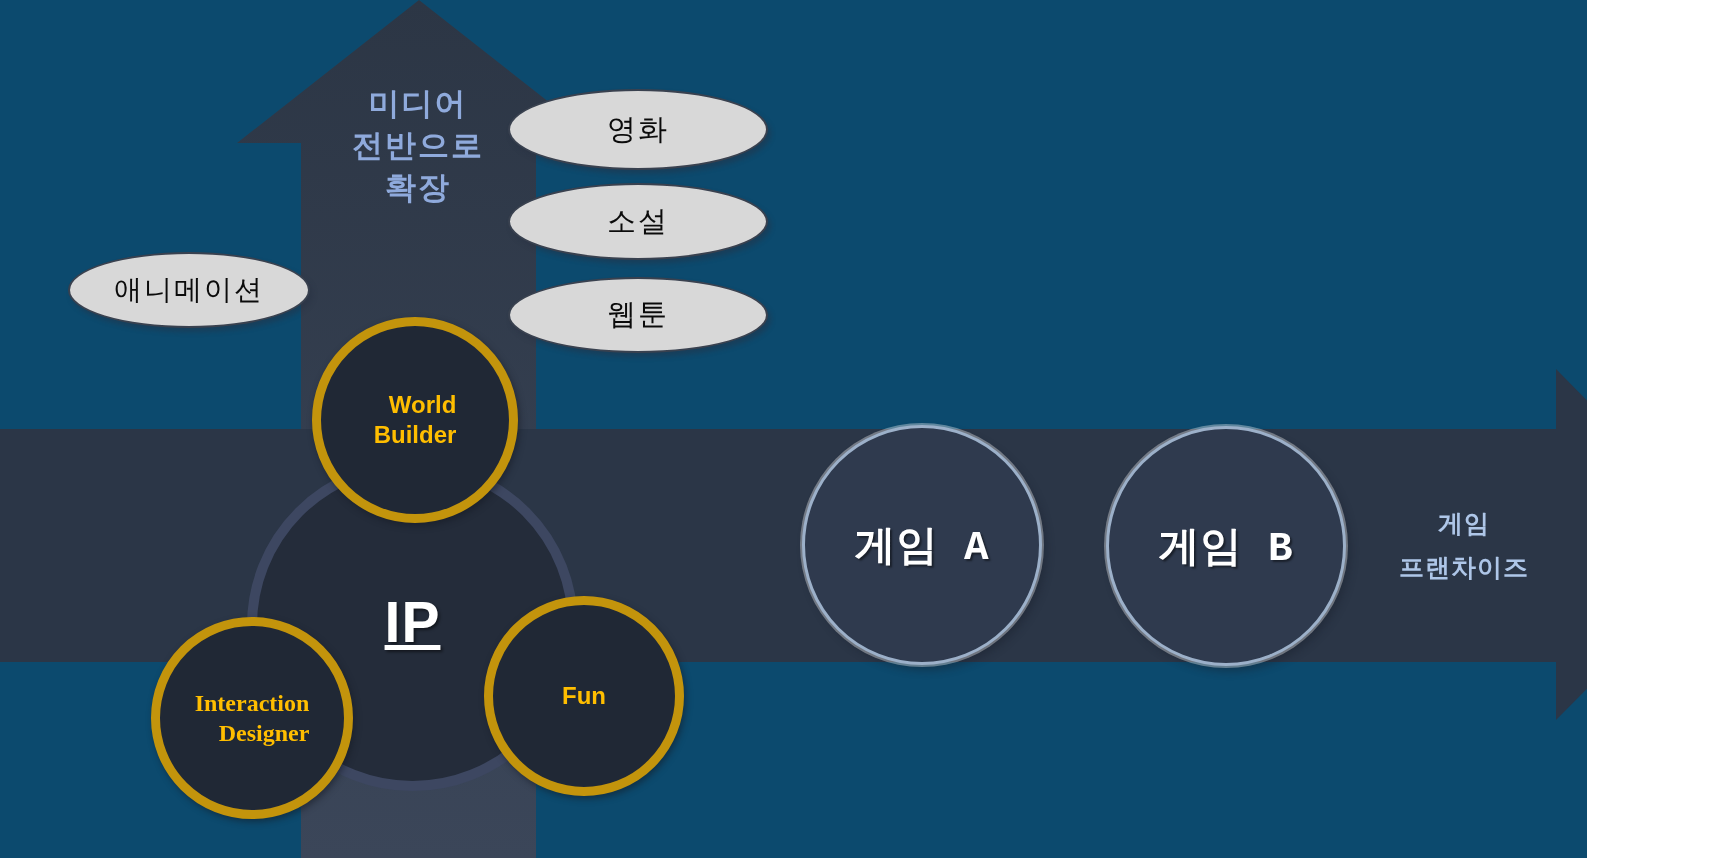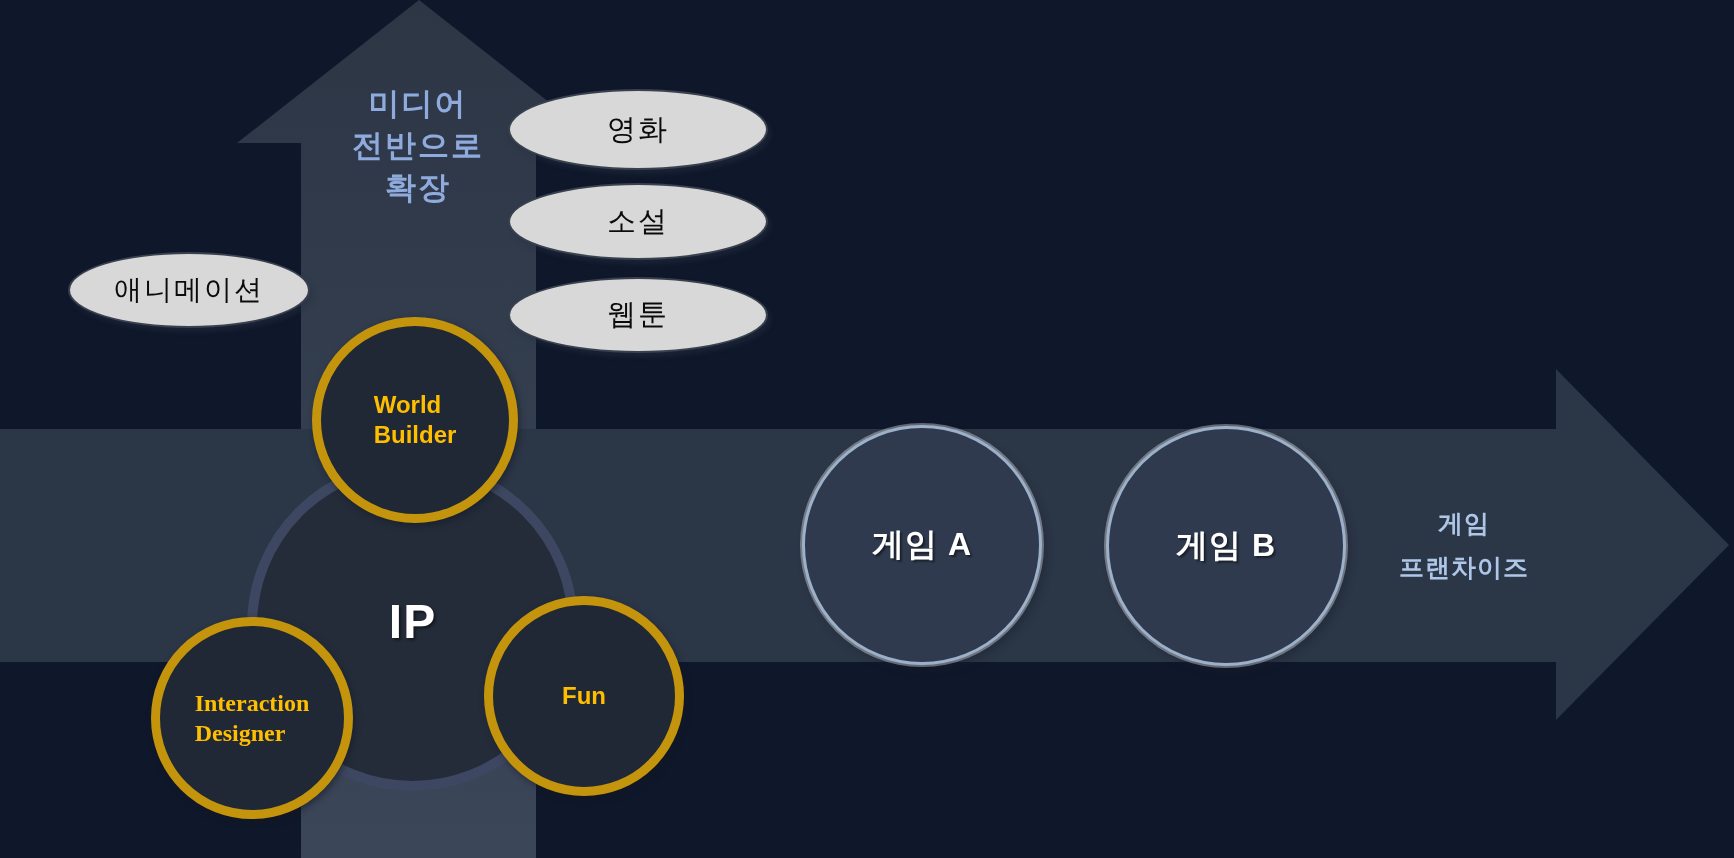--- a/index.html
+++ b/index.html
@@ -1,18 +1,19 @@
 <!DOCTYPE html>
 <html><head>
 <meta charset="utf-8">
 <style>
   html,body{margin:0;padding:0;background:#ffffff;}
   .stage{
-    position:relative;width:1734px;height:858px;overflow:hidden;background:#0f172a;
+    position:relative;width:1580px;height:858px;overflow:hidden;background:#0c4a6e;
     font-family:"Liberation Sans","DejaVu Sans",sans-serif;
+    padding-left:7px;
   }
   .stage svg{position:absolute;left:0;top:0;z-index:0;}
 
   
   .arrow-label{position:absolute;z-index:1;text-align:center;font-weight:bold;white-space:pre-line;}
   .media-label{
     left:286px;top:83px;width:264px;
     font-size:31px;line-height:42px;letter-spacing:2px;color:#8faadc;
   }
   .franchise-label{
@@ -36,43 +37,44 @@
   .pos-webtoon  {left:508px;top:277px;width:260px;height:76px;}
 
   
   .ip-circle{
     position:absolute;z-index:2;left:247px;top:460px;width:331px;height:331px;
     border-radius:50%;background:#242c3a;border:10px solid #3d4761;
     box-sizing:border-box;
     display:flex;align-items:center;justify-content:center;
   }
   .ip-text{
-    font-weight:bold;font-size:48px;color:#ffffff;letter-spacing:1px;
-    margin-bottom:8px;text-shadow:2px 2px 3px rgba(0,0,0,0.5);
+    font-weight:bold;font-size:57px;color:#ffffff;letter-spacing:1px;
+    margin-bottom:8px;text-shadow:2px 2px 3px rgba(0,0,0,0.5);text-decoration:underline;
   }
 
   .gold-circle{
     position:absolute;z-index:3;border-radius:50%;
     background:#202835;border:9px solid #c3940c;box-sizing:border-box;
-    display:flex;align-items:center;justify-content:center;text-align:left;
+    display:flex;align-items:center;justify-content:center;text-align:right;
     font-weight:bold;font-size:24px;line-height:30px;color:#ffbe00;
     white-space:pre-line;box-shadow:2px 3px 6px rgba(20,24,34,0.5);
   }
   .pos-world-builder{left:312px;top:317px;width:206px;height:206px;}
   .pos-interaction  {left:151px;top:617px;width:202px;height:202px;font-family:Liberation Serif, serif;}
   .pos-fun          {left:484px;top:596px;width:200px;height:200px;}
 
   
   .game-circle{
     position:absolute;z-index:2;border-radius:50%;
     background:#2f3a4e;border:3px solid #9cb0c9;box-sizing:border-box;
     display:flex;align-items:center;justify-content:center;
-    font-weight:bold;font-size:32px;letter-spacing:1px;color:#ffffff;
+    font-weight:bold;font-size:41px;letter-spacing:1px;color:#ffffff;
     box-shadow:0 0 0 2px rgba(255,255,255,0.35), 4px 5px 8px rgba(25,31,44,0.45);
     text-shadow:2px 2px 2px rgba(0,0,0,0.45);
+    font-family:Liberation Mono, monospace;
   }
   .pos-game-a{left:802px; top:425px;width:240px;height:240px;}
   .pos-game-b{left:1106px;top:426px;width:240px;height:240px;}
 </style>
 </head>
 <body>
 
 <div class="stage">
 
   <svg width="1734" height="858" viewBox="0 0 1734 858">

